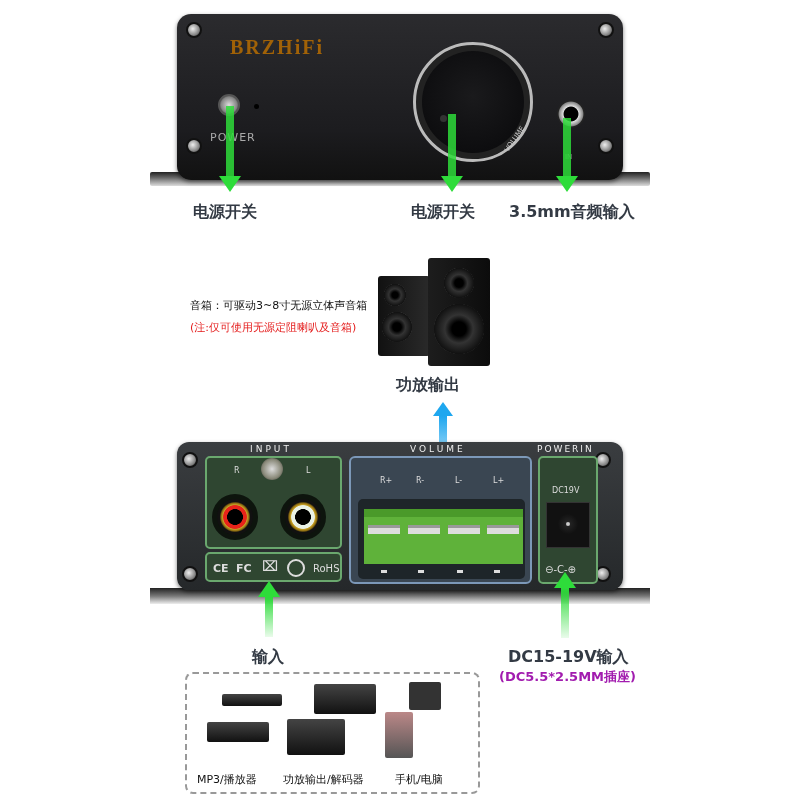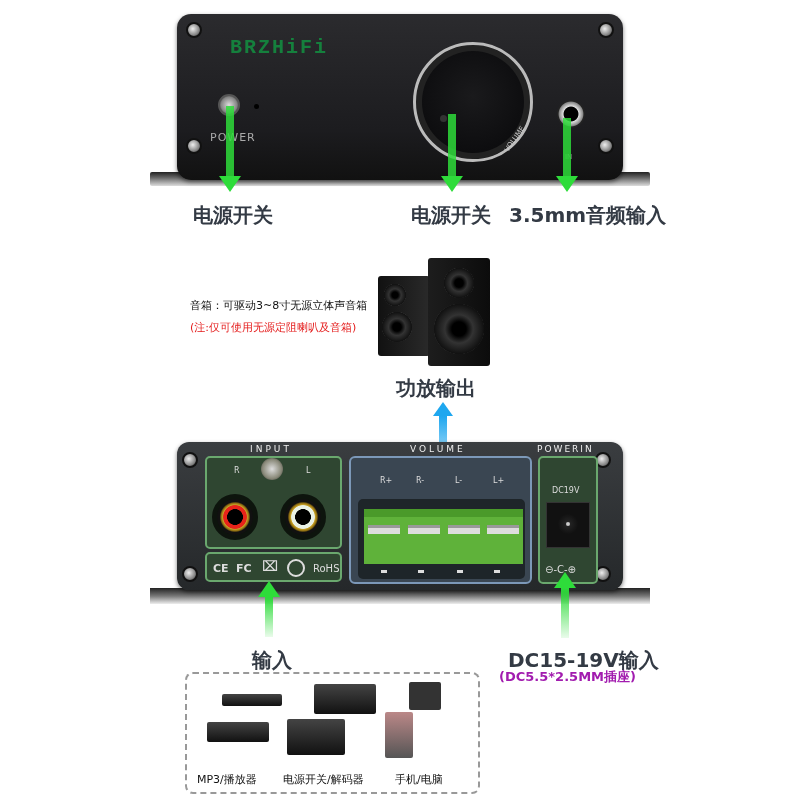--- a/index.html
+++ b/index.html
@@ -2,35 +2,35 @@
 <html><head>
 <meta charset="utf-8">
 <style>
 *{box-sizing:border-box;margin:0;padding:0}
 html,body{width:800px;height:800px;background:#fff;overflow:hidden;font-family:"DejaVu Sans",sans-serif}
 .abs{position:absolute}
 
 .front{left:177px;top:14px;width:446px;height:166px;border-radius:14px;background:linear-gradient(180deg,#2b2b2e 0%,#1c1c1f 70%,#111 100%);box-shadow:0 2px 4px rgba(0,0,0,.5)}
 .shelf{left:150px;top:172px;width:500px;height:14px;background:linear-gradient(180deg,#222,#666 40%,#ddd 100%);border-radius:2px}
 .screw{width:16px;height:16px;border-radius:50%;background:radial-gradient(circle at 40% 40%,#eee,#888 60%,#333);border:2px solid #111}
-.brand{left:230px;top:36px;color:#15803d;font-family:Liberation Mono, monospace;font-weight:bold;font-size:20px;letter-spacing:2px}
+.brand{left:230px;top:36px;color:#a16207;font-family:Liberation Serif, serif;font-weight:bold;font-size:20px;letter-spacing:2px}
 .power-btn{left:218px;top:94px;width:22px;height:22px;border-radius:50%;background:radial-gradient(circle,#ddd,#888 60%,#222);border:2px solid #555}
 .power-label{left:210px;top:131px;color:#aaa;font-size:11px;letter-spacing:1px}
 .led{left:254px;top:104px;width:5px;height:5px;border-radius:50%;background:#000}
 .knob{left:413px;top:42px;width:120px;height:120px;border-radius:50%;background:radial-gradient(circle at 50% 45%,#1a1a1c,#0c0c0e 70%);border:3px solid #bbb;box-shadow:inset 0 0 0 6px #222}
 .knob-dot{left:440px;top:115px;width:7px;height:7px;border-radius:50%;background:#333}
 .vol-label{left:500px;top:135px;color:#ccc;font-size:7px;transform:rotate(-55deg)}
 .jack{left:557px;top:100px;width:28px;height:28px;border-radius:50%;background:radial-gradient(circle,#000 35%,#ddd 40%,#888 60%,#222 65%)}
 .in-label{left:565px;top:153px;color:#888;font-size:7px}
 
 .arrow-shaft{width:8px;background:#2edc3a}
 .arrow-head-down{width:0;height:0;border-left:11px solid transparent;border-right:11px solid transparent;border-top:16px solid #2edc3a}
 .arrow-head-up{width:0;height:0;border-left:11px solid transparent;border-right:11px solid transparent;border-bottom:16px solid #2edc3a}
 .arrow-head-up-blue{width:0;height:0;border-left:10px solid transparent;border-right:10px solid transparent;border-bottom:14px solid #1ea7ef}
-.label-dark{color:#333a44;font-weight:bold;font-size:20px;white-space:nowrap}
+.label-dark{color:#333a44;font-weight:bold;font-size:16px;white-space:nowrap}
 
 .spk-text{left:190px;top:298px;font-size:11px;color:#111}
 .spk-note{left:190px;top:320px;font-size:11px;color:#e41b1b}
 .speaker-back{left:378px;top:276px;width:52px;height:80px;background:linear-gradient(90deg,#111,#2a2a2a);border-radius:3px}
 .speaker-front{left:428px;top:258px;width:62px;height:108px;background:linear-gradient(90deg,#1d1d1d,#0c0c0c);border-radius:3px}
 .woofer{border-radius:50%;background:radial-gradient(circle,#000 20%,#333 40%,#111 70%,#555 72%,#111 80%)}
 
 .back{left:177px;top:442px;width:446px;height:148px;border-radius:12px;background:linear-gradient(180deg,#3a3d40,#25282a);box-shadow:0 2px 4px rgba(0,0,0,.5)}
 .back-shelf{left:150px;top:588px;width:500px;height:16px;background:linear-gradient(180deg,#222,#777 50%,#eee 100%)}
 .sec-title{color:#eee;font-size:9px;letter-spacing:3px}
@@ -162,15 +162,15 @@
 <div class="abs" style="left:499px;top:668px;color:#a21caf;font-weight:bold;font-size:13px;white-space:nowrap">(DC5.5*2.5MM插座)</div>
 
 <div class="abs devices">
   <div class="device" style="left:35px;top:20px;width:60px;height:12px"></div>
   <div class="device" style="left:127px;top:10px;width:62px;height:30px"></div>
   <div class="device" style="left:222px;top:8px;width:32px;height:28px;background:#333"></div>
   <div class="device" style="left:20px;top:48px;width:62px;height:20px"></div>
   <div class="device" style="left:100px;top:45px;width:58px;height:36px"></div>
   <div class="device" style="left:198px;top:38px;width:28px;height:46px;background:linear-gradient(180deg,#b88,#555)"></div>
   <div class="abs dev-label" style="left:10px;top:98px">MP3/播放器</div>
-  <div class="abs dev-label" style="left:96px;top:98px">电源开关/解码器</div>
+  <div class="abs dev-label" style="left:96px;top:98px">功放输出/解码器</div>
   <div class="abs dev-label" style="left:208px;top:98px">手机/电脑</div>
 </div>
 
 </body></html>

